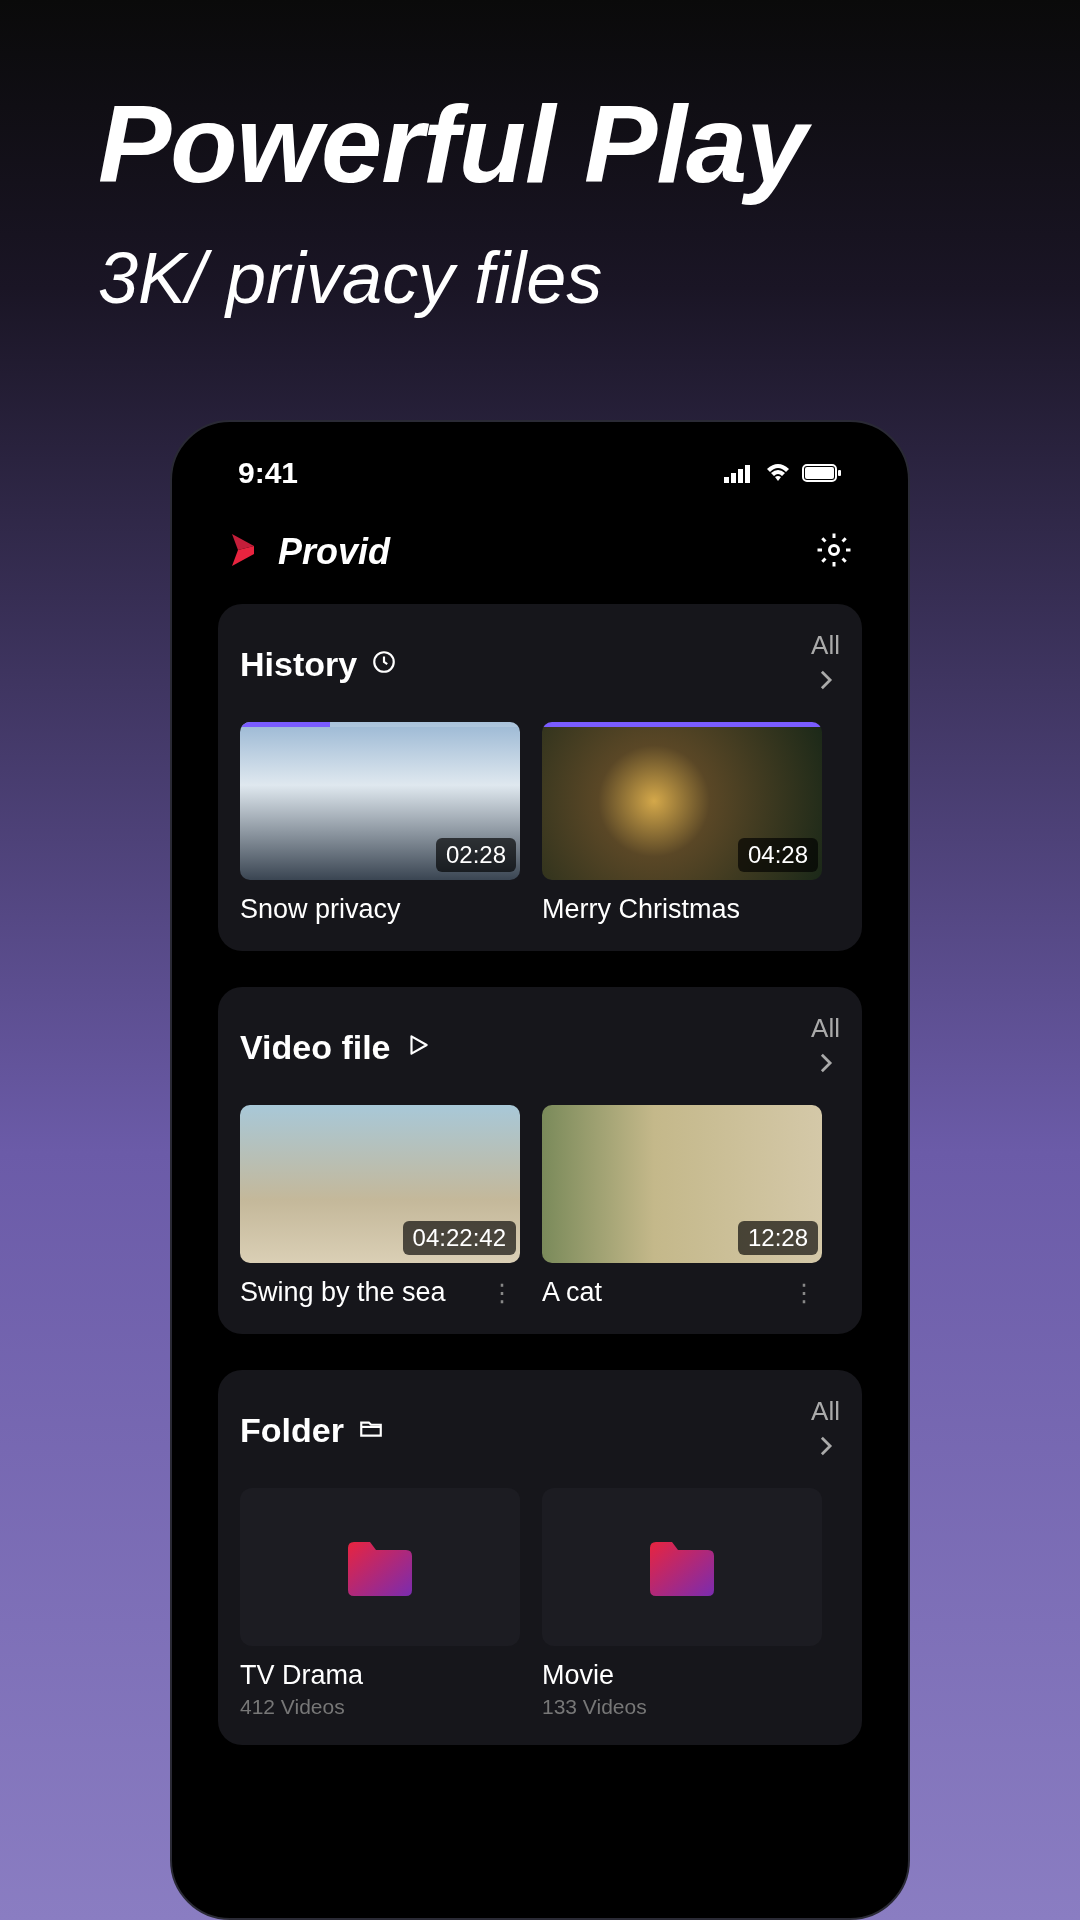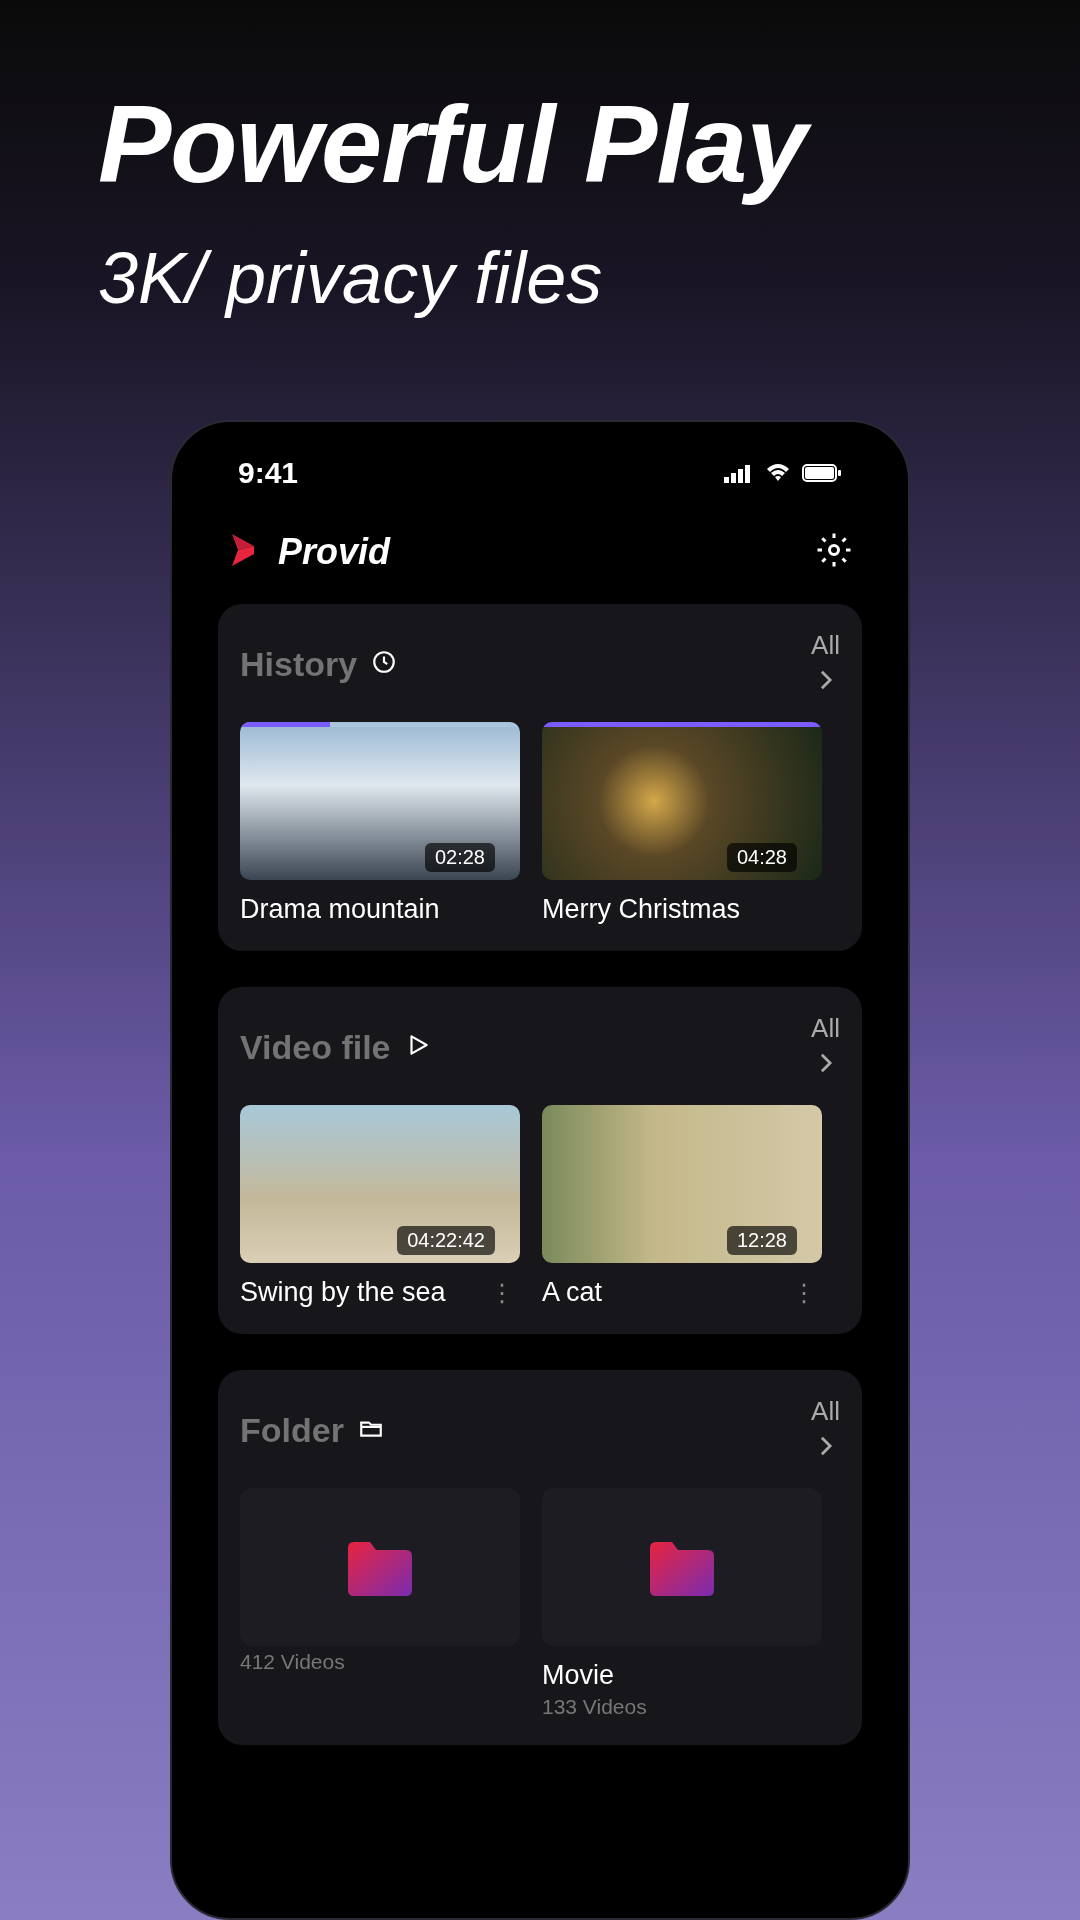--- a/index.html
+++ b/index.html
@@ -62,42 +62,42 @@
     padding: 26px 22px;
     margin-bottom: 36px;
   }
   .card-header {
     display: flex;
     justify-content: space-between;
     align-items: center;
     margin-bottom: 24px;
   }
   .card-title-wrap { display: flex; align-items: center; gap: 14px; }
-  .card-title { color: #737373; font-size: 34px; font-weight: 600; }
+  .card-title { color: #ffffff; font-size: 34px; font-weight: 600; }
   .all-link { display: flex; align-items: center; gap: 6px; color: #aaa; font-size: 26px; flex-direction: column; }
   .h-scroll { display: flex; gap: 22px; overflow: hidden; }
   .video-item { flex: 0 0 280px; }
   .thumb {
     width: 280px;
     height: 158px;
     border-radius: 10px;
     position: relative;
     overflow: hidden;
   }
   .progress-track {
     position: absolute; top: 0; left: 0; right: 0; height: 5px;
     background: rgba(255,255,255,0.15);
   }
   .progress-fill {
     height: 100%; background: #7a5cff;
   }
   .duration-badge {
-    position: absolute; right: 25px; bottom: 8px;
+    position: absolute; right: 4px; bottom: 8px;
     background: rgba(0,0,0,0.65);
-    color: #fff; font-size: 20px; font-weight: 500;
+    color: #fff; font-size: 24px; font-weight: 500;
     padding: 3px 10px; border-radius: 6px;
   }
   .video-title-row {
     display: flex; justify-content: space-between; align-items: center;
     margin-top: 14px;
   }
   .video-title { color: #fff; font-size: 27px; font-weight: 400; white-space: nowrap; overflow: hidden; }
   .more-dots { color: #888; font-size: 24px; padding: 0 6px; }
   .folder-item { flex: 0 0 280px; }
   .folder-thumb {
@@ -190,21 +190,21 @@
     </div>
     <div class="h-scroll">
       <div class="video-item">
         <div class="thumb thumb-snow">
           <div class="progress-track">
               <div class="progress-fill" style="width:32%"></div>
             </div>
           <div class="duration-badge">02:28</div>
         </div>
         <div class="video-title-row">
-          <span class="video-title">Drama mountain</span>
+          <span class="video-title">Snow privacy</span>
         </div>
       </div>
       <div class="video-item">
         <div class="thumb thumb-xmas">
           <div class="progress-track">
               <div class="progress-fill" style="width:100%"></div>
             </div>
           <div class="duration-badge">04:28</div>
         </div>
         <div class="video-title-row">
@@ -299,20 +299,21 @@
                 <path d="M8 18 L8 60 Q8 66 14 66 L66 66 Q72 66 72 60 L72 26 Q72 20 66 20 L36 20 L30 12 L14 12 Q8 12 8 18 Z" fill="url(#g1)"></path>
                 <defs>
                   <linearGradient id="g1" x1="0" y1="0" x2="1" y2="1">
                     <stop offset="0%" stop-color="#e8243f"></stop>
                     <stop offset="100%" stop-color="#7a2cb0"></stop>
                   </linearGradient>
                 </defs>
               </svg>
           </span>
         </div>
+        <div class="folder-title">TV Drama</div>
         <div class="folder-count">412 Videos</div>
       </div>
       <div class="folder-item">
         <div class="folder-thumb">
           <span>
             <svg width="80" height="70" viewBox="0 0 80 70">
                 <path d="M8 18 L8 60 Q8 66 14 66 L66 66 Q72 66 72 60 L72 26 Q72 20 66 20 L36 20 L30 12 L14 12 Q8 12 8 18 Z" fill="url(#g2)"></path>
                 <defs>
                   <linearGradient id="g2" x1="0" y1="0" x2="1" y2="1">
                     <stop offset="0%" stop-color="#e8243f"></stop>

